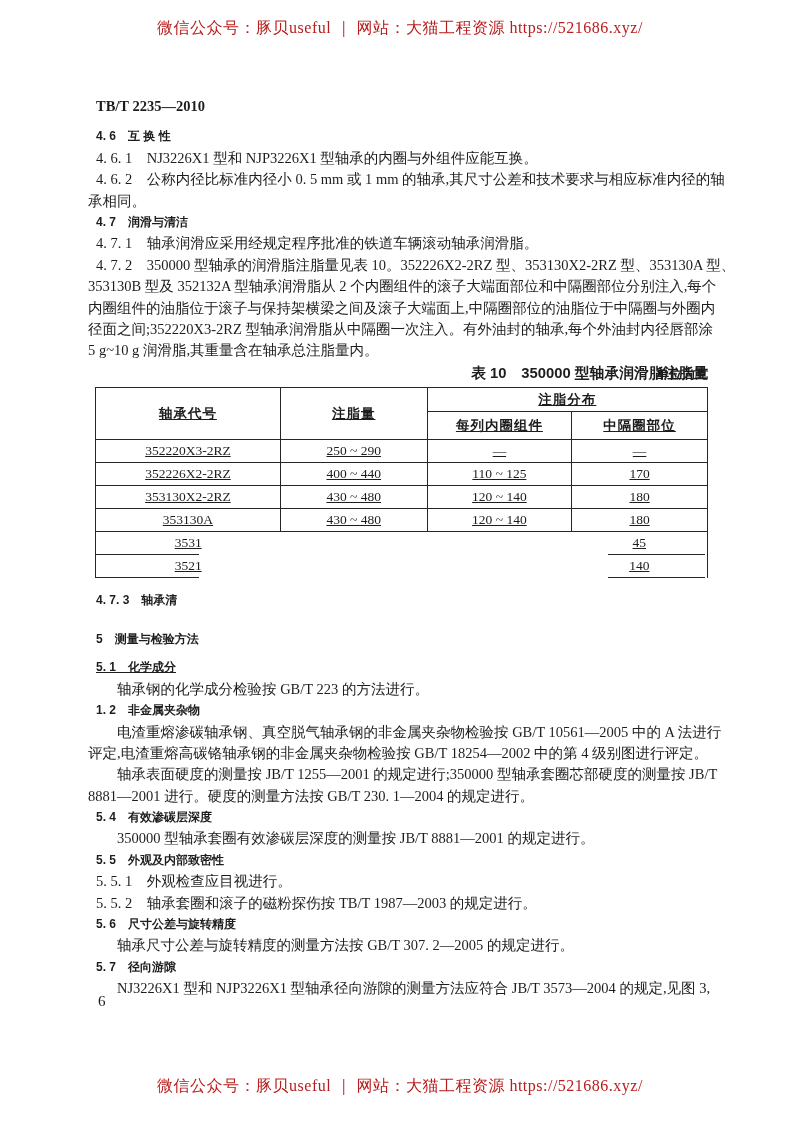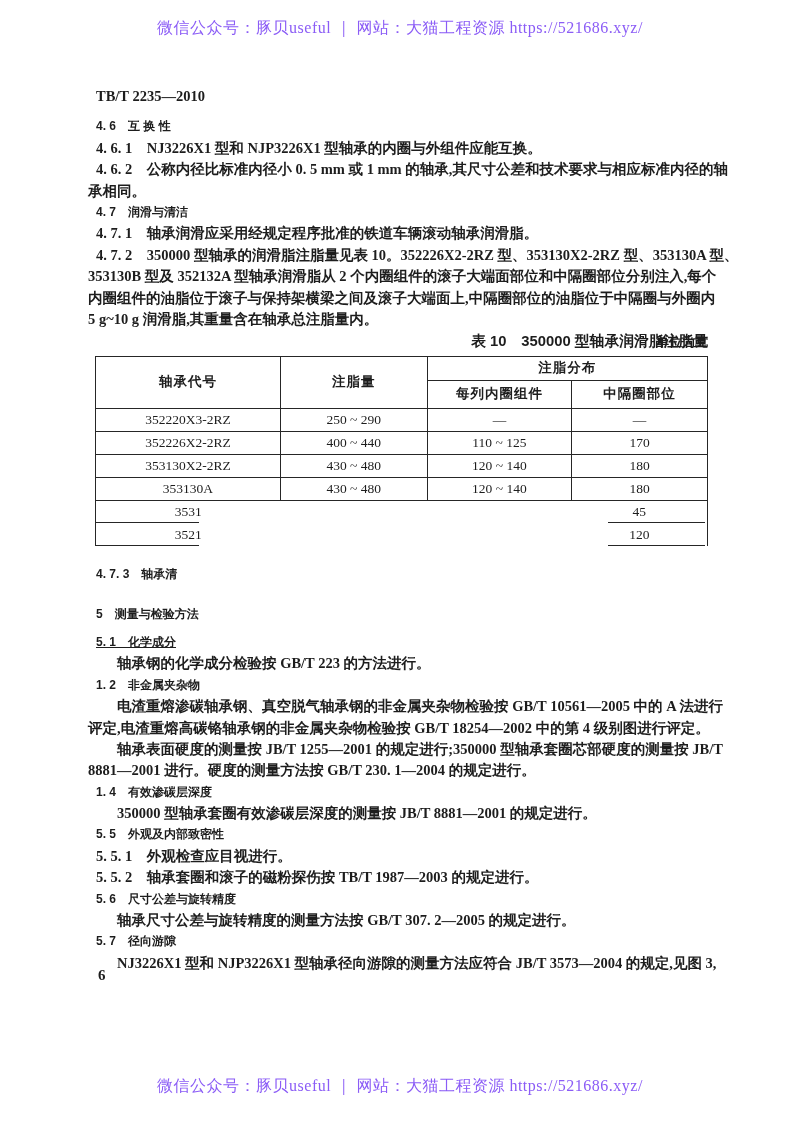--- a/index.html
+++ b/index.html
@@ -3,48 +3,48 @@
 <meta charset="utf-8">
 <style>
   html,body{margin:0;padding:0;}
   .page{
     position:relative;width:800px;height:1123px;background:#ffffff;
     font-family:"Liberation Serif","DejaVu Serif",serif;
     color:#1d1d1d;overflow:hidden;
   }
   .wm{
     position:absolute;left:0;width:100%;text-align:center;
-    color:#8b5cf6;font-size:16px;line-height:20px;
+    color:#b91c1c;font-size:16px;line-height:20px;
     font-family:"Liberation Serif","DejaVu Serif",serif;
     letter-spacing:.5px;
   }
   .wm-top{top:18px;}
   .wm-bottom{top:1076px;}
-  .content{position:absolute;left:88px;top:86px;width:624px;}
-  .ln{height:21.4px;line-height:21.4px;font-size:14.5px;white-space:nowrap;font-weight:bold;}
+  .content{position:absolute;left:88px;top:96px;width:624px;}
+  .ln{height:21.4px;line-height:21.4px;font-size:14.5px;white-space:nowrap;}
   .bold{font-weight:700;}
   .h{font-weight:700;font-family:"Liberation Sans","DejaVu Sans",sans-serif;font-size:12px;}
   .inds{padding-left:8px;}
   .indp{padding-left:29px;}
   .mt-a{margin-top:9px;}
-  .mt-b{margin-top:18px;}
+  .mt-b{margin-top:12px;}
   .mt-c{margin-top:18px;}
   .mt-d{margin-top:7px;text-decoration:underline;}
   .mt-e{margin-top:2px;}
   .pagenum{margin-top:-9px;font-size:15px;padding-left:10px;}
   
   .tablewrap{margin-left:7px;width:613px;position:relative;}
   .ttl-row{height:21.4px;line-height:21.4px;text-align:right;position:relative;}
   .t-title{font-weight:700;font-family:"Liberation Sans","DejaVu Sans",sans-serif;font-size:14.8px;}
   .t-unit{position:absolute;right:0;top:1px;font-weight:700;
           font-family:"Liberation Sans","DejaVu Sans",sans-serif;font-size:13px;margin-left:41px;}
   table.grease{border-collapse:collapse;table-layout:fixed;width:613px;margin-top:4px;}
   table.grease th,table.grease td{
     padding:0;text-align:center;vertical-align:middle;
-    font-size:13.5px;overflow:hidden;
+    font-size:13.5px;overflow:hidden;text-decoration:underline;
   }
   table.grease th{
     border:1.6px solid #262626;font-weight:700;
     font-family:"Liberation Sans","DejaVu Sans",sans-serif;letter-spacing:1px;
   }
   table.grease td{border:1.6px solid #262626;font-family:"Liberation Serif","DejaVu Serif",serif;}
   tr.hr1{height:24px;} tr.hr2{height:28px;}
   tr.br{height:23px;}
   tr.stub{height:23px;}
   tr.stub td{border:none;}
@@ -65,20 +65,21 @@
 
     <div class="ln h inds mt-a">4. 6　互 换 性</div>
     <div class="ln inds">4. 6. 1　NJ3226X1 型和 NJP3226X1 型轴承的内圈与外组件应能互换。</div>
     <div class="ln inds">4. 6. 2　公称内径比标准内径小 0. 5 mm 或 1 mm 的轴承,其尺寸公差和技术要求与相应标准内径的轴</div>
     <div class="ln">承相同。</div>
     <div class="ln h inds">4. 7　润滑与清洁</div>
     <div class="ln inds">4. 7. 1　轴承润滑应采用经规定程序批准的铁道车辆滚动轴承润滑脂。</div>
     <div class="ln inds">4. 7. 2　350000 型轴承的润滑脂注脂量见表 10。352226X2-2RZ 型、353130X2-2RZ 型、353130A 型、</div>
     <div class="ln">353130B 型及 352132A 型轴承润滑脂从 2 个内圈组件的滚子大端面部位和中隔圈部位分别注入,每个</div>
     <div class="ln">内圈组件的油脂位于滚子与保持架横梁之间及滚子大端面上,中隔圈部位的油脂位于中隔圈与外圈内</div>
+    <div class="ln">径面之间;352220X3-2RZ 型轴承润滑脂从中隔圈一次注入。有外油封的轴承,每个外油封内径唇部涂</div>
     <div class="ln">5 g~10 g 润滑脂,其重量含在轴承总注脂量内。</div>
 
     <div class="tablewrap">
       <div class="ttl-row">
         <span class="t-title">表 10　350000 型轴承润滑脂注脂量</span>
         <span class="t-unit">单位为克</span>
       </div>
       <table class="grease">
         <colgroup>
           <col style="width:30.2%">
@@ -125,36 +126,36 @@
           <tr class="stub">
             <td class="c1s">3531</td>
             <td></td>
             <td></td>
             <td class="c4s">45</td>
           </tr>
           <tr class="stub">
             <td class="c1s">3521</td>
             <td></td>
             <td></td>
-            <td class="c4s">120</td>
+            <td class="c4s">140</td>
           </tr>
         </tbody>
       </table>
     </div>
 
     <div class="ln h inds mt-b">4. 7. 3　轴承清</div>
     <div class="ln h inds mt-c">5　测量与检验方法</div>
     <div class="ln h inds mt-d">5. 1　化学成分</div>
     <div class="ln indp">轴承钢的化学成分检验按 GB/T 223 的方法进行。</div>
     <div class="ln h inds">1. 2　非金属夹杂物</div>
     <div class="ln indp">电渣重熔渗碳轴承钢、真空脱气轴承钢的非金属夹杂物检验按 GB/T 10561—2005 中的 A 法进行</div>
     <div class="ln">评定,电渣重熔高碳铬轴承钢的非金属夹杂物检验按 GB/T 18254—2002 中的第 4 级别图进行评定。</div>
     <div class="ln indp">轴承表面硬度的测量按 JB/T 1255—2001 的规定进行;350000 型轴承套圈芯部硬度的测量按 JB/T</div>
     <div class="ln">8881—2001 进行。硬度的测量方法按 GB/T 230. 1—2004 的规定进行。</div>
-    <div class="ln h inds">1. 4　有效渗碳层深度</div>
+    <div class="ln h inds">5. 4　有效渗碳层深度</div>
     <div class="ln indp">350000 型轴承套圈有效渗碳层深度的测量按 JB/T 8881—2001 的规定进行。</div>
     <div class="ln h inds">5. 5　外观及内部致密性</div>
     <div class="ln inds">5. 5. 1　外观检查应目视进行。</div>
     <div class="ln inds">5. 5. 2　轴承套圈和滚子的磁粉探伤按 TB/T 1987—2003 的规定进行。</div>
     <div class="ln h inds">5. 6　尺寸公差与旋转精度</div>
     <div class="ln indp">轴承尺寸公差与旋转精度的测量方法按 GB/T 307. 2—2005 的规定进行。</div>
     <div class="ln h inds">5. 7　径向游隙</div>
     <div class="ln indp">NJ3226X1 型和 NJP3226X1 型轴承径向游隙的测量方法应符合 JB/T 3573—2004 的规定,见图 3,</div>
 
     <div class="ln pagenum">6</div>

